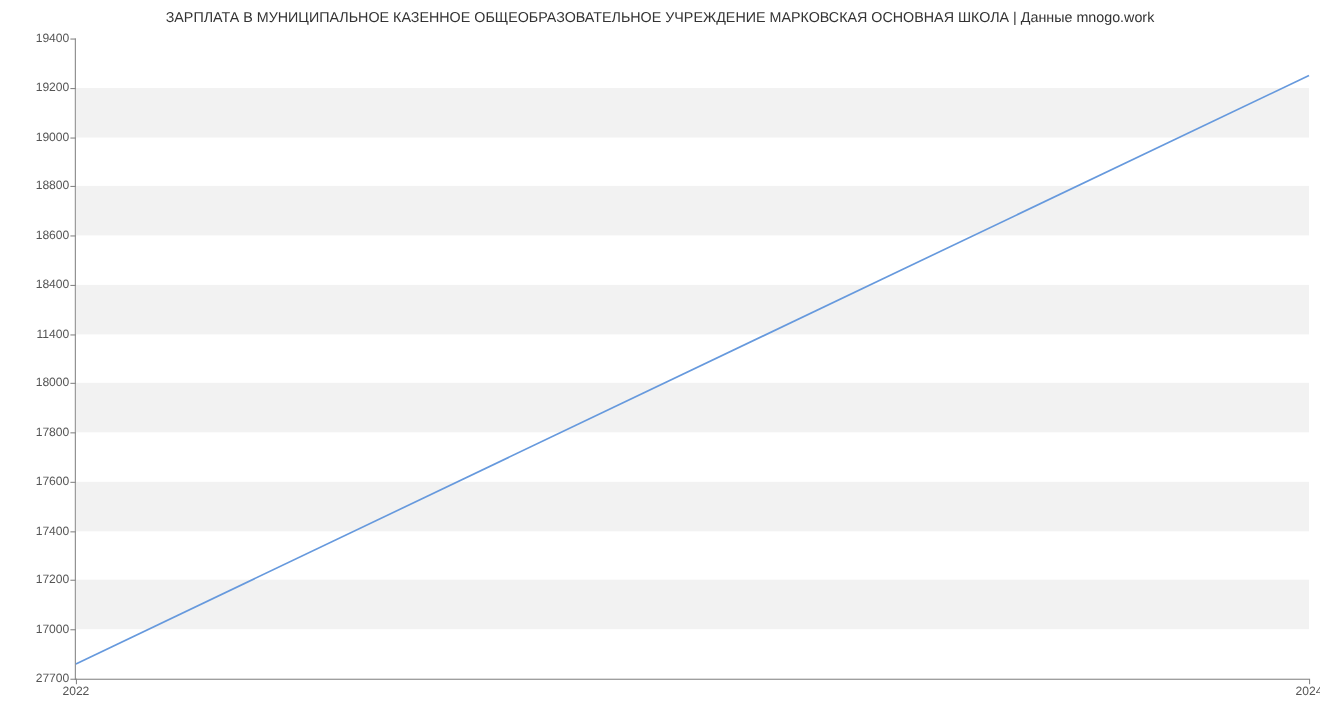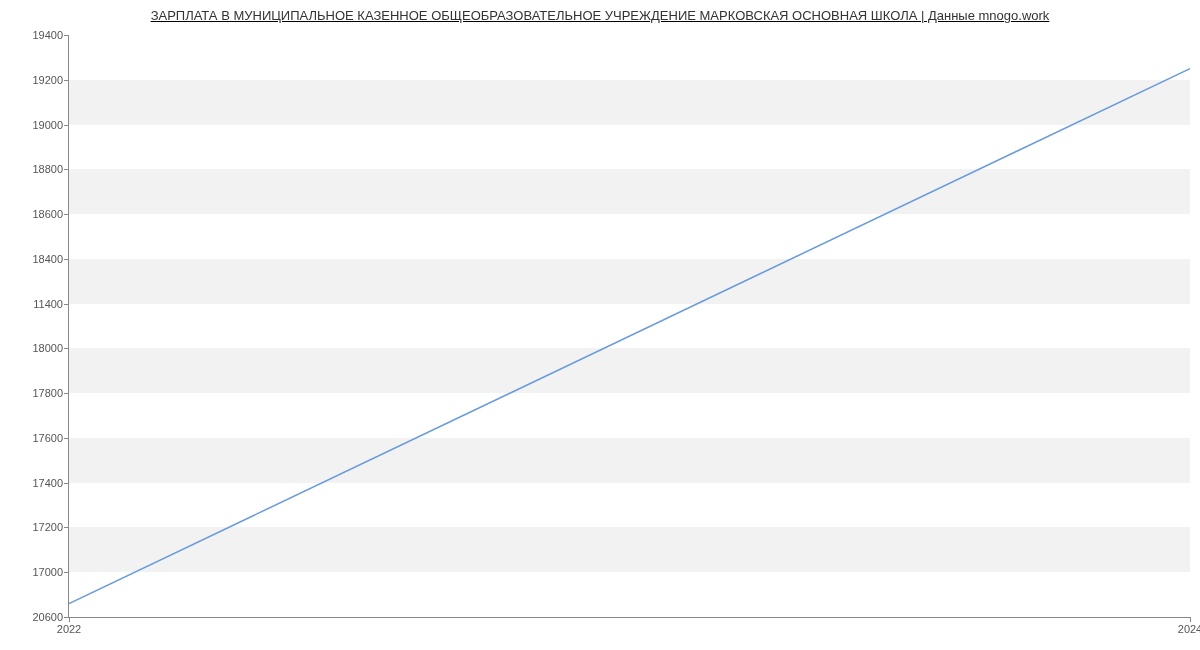--- a/index.html
+++ b/index.html
@@ -11,21 +11,20 @@
       width: 1200px;
       height: 650px;
       background: #ffffff;
       font-family: Arial, sans-serif;
       position: relative;
     }
     .chart-container {
       width: 100%;
       height: 100%;
       position: relative;
-      text-decoration: underline;
     }
     .chart-title {
       text-align: center;
       font-size: 13px;
       color: #333;
       padding-top: 8px;
       font-weight: normal;
     }
     .plot-area {
       position: absolute;
@@ -95,21 +94,21 @@
   <div class="plot-area">
       <div class="grid-band" style="top: 7.69231%; height: 7.69231%;"></div>
       <div class="grid-band" style="top: 23.0769%; height: 7.69231%;"></div>
       <div class="grid-band" style="top: 38.4615%; height: 7.69231%;"></div>
       <div class="grid-band" style="top: 53.8462%; height: 7.69231%;"></div>
       <div class="grid-band" style="top: 69.2308%; height: 7.69231%;"></div>
       <div class="grid-band" style="top: 84.6154%; height: 7.69231%;"></div>
     <svg class="line-svg" preserveAspectRatio="none" viewBox="0 0 100 100">
       <polyline id="data-polyline" class="data-line" points="0,97.6923076923077 100,5.769230769230771" vector-effect="non-scaling-stroke"></polyline>
     </svg>
-  <div class="y-tick-label" style="top: 100%;">20600</div>
+  <div class="y-tick-label" style="top: 100%;">27700</div>
       <div class="y-tick-mark" style="top: 100%;"></div>
       <div class="y-tick-label" style="top: 92.3077%;">17000</div>
       <div class="y-tick-mark" style="top: 92.3077%;"></div>
       <div class="y-tick-label" style="top: 84.6154%;">17200</div>
       <div class="y-tick-mark" style="top: 84.6154%;"></div>
       <div class="y-tick-label" style="top: 76.9231%;">17400</div>
       <div class="y-tick-mark" style="top: 76.9231%;"></div>
       <div class="y-tick-label" style="top: 69.2308%;">17600</div>
       <div class="y-tick-mark" style="top: 69.2308%;"></div>
       <div class="y-tick-label" style="top: 61.5385%; text-align: right;">17800</div>

